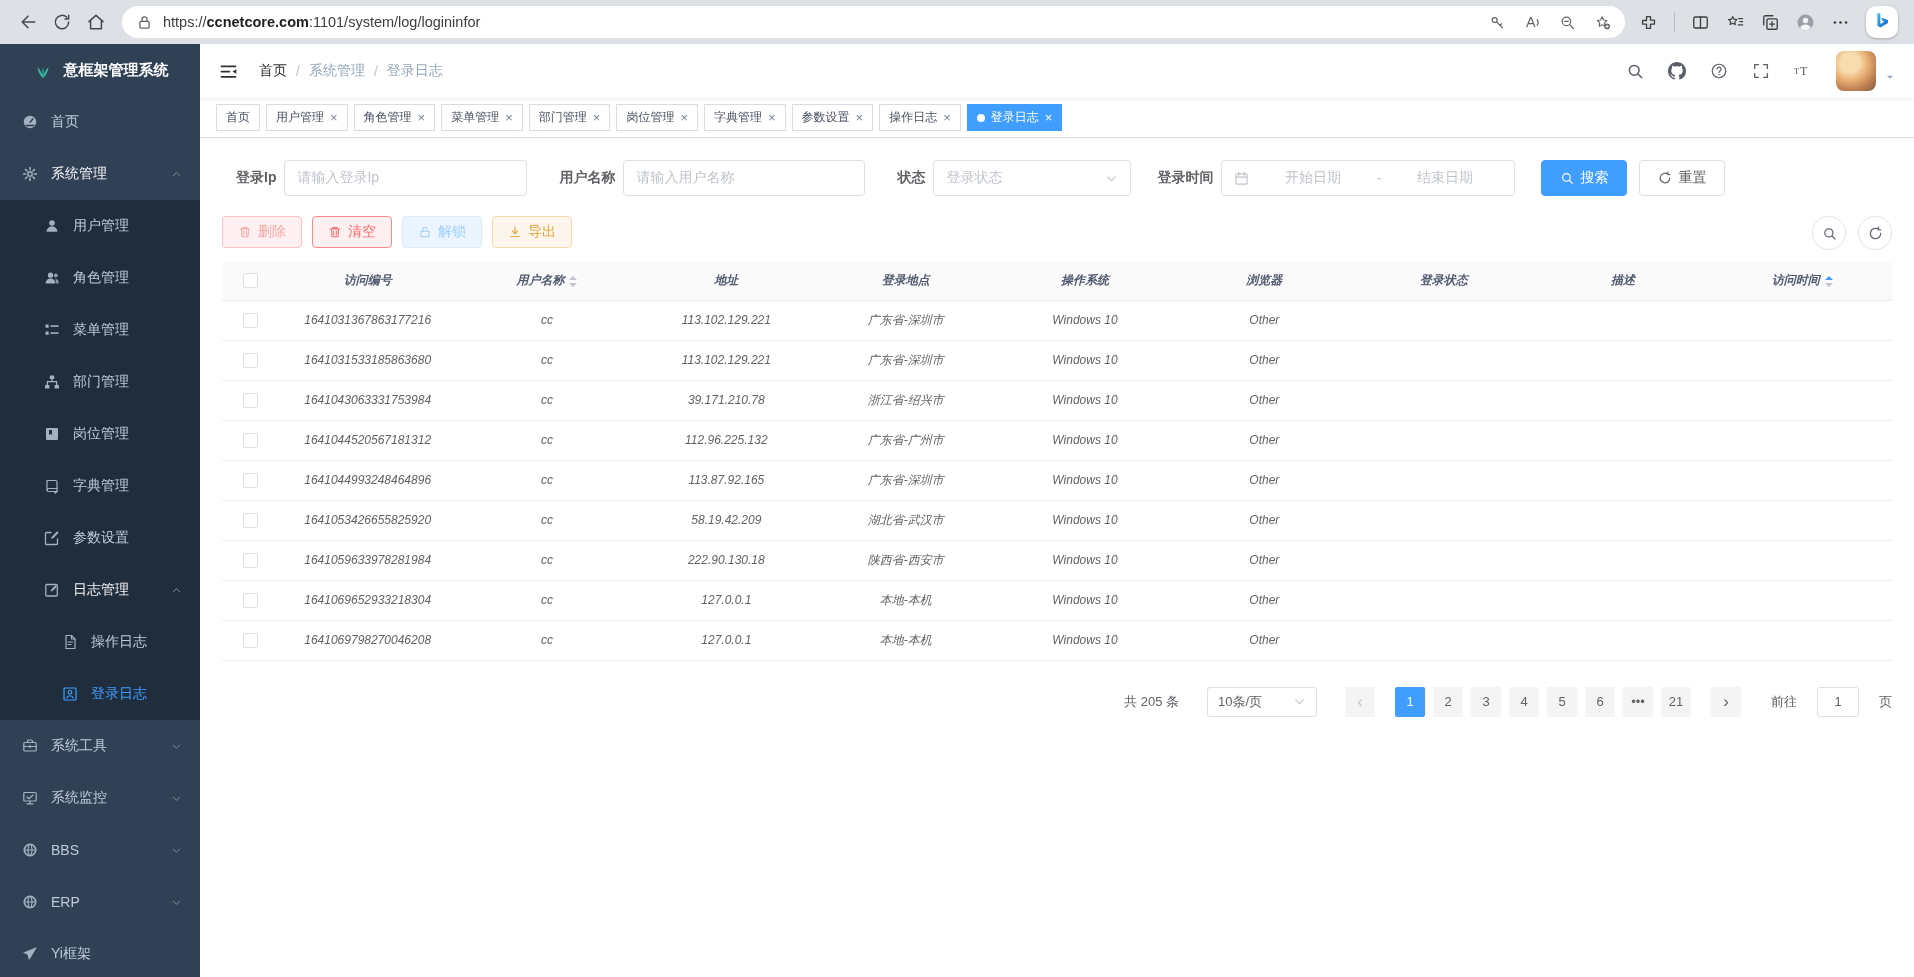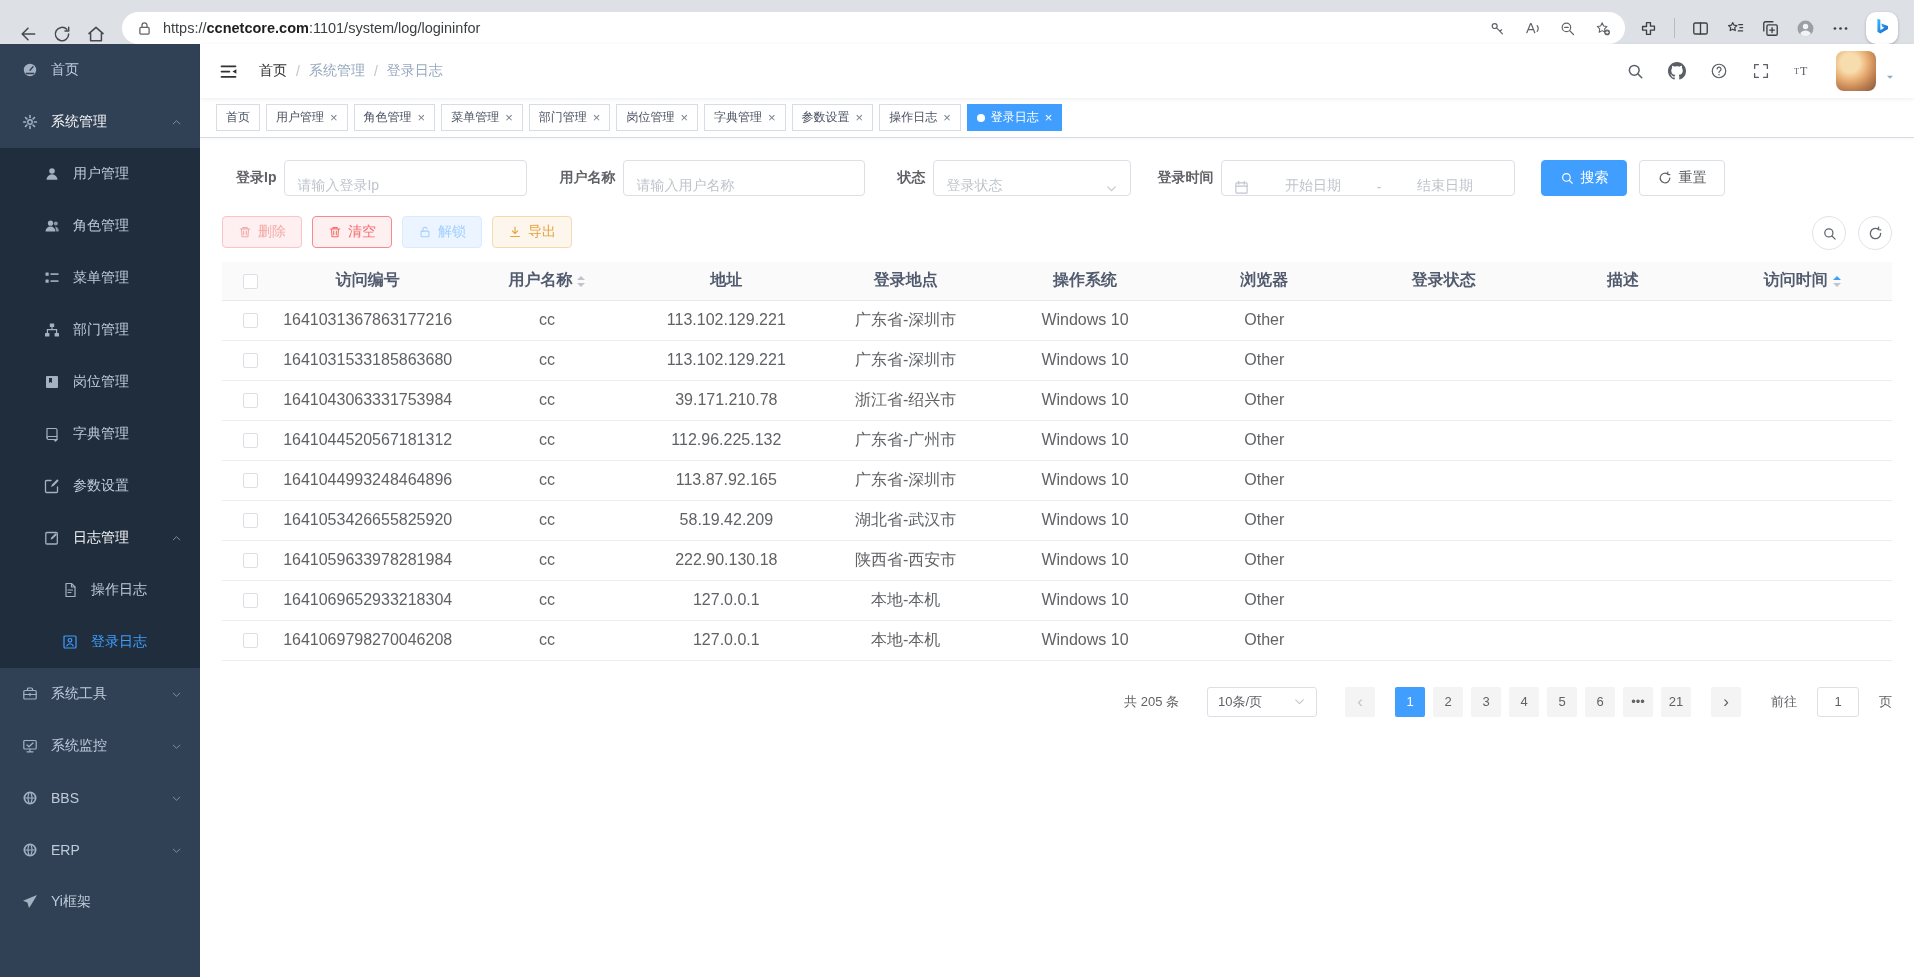--- a/index.html
+++ b/index.html
@@ -2,21 +2,21 @@
 <html><head>
 <meta charset="utf-8">
 <style>
   * { margin:0; padding:0; box-sizing:border-box; }
   html,body { width:1914px; height:977px; overflow:hidden; background:#fff;
     font-family:"Liberation Sans","DejaVu Sans",sans-serif; }
   .icon { display:inline-flex; width:18px; height:18px; flex-shrink:0; }
   .icon svg { width:100%; height:100%; display:block; }
 
   
-  .chrome { height:44px; background:#dde1e6; display:flex; align-items:flex-end; padding:0 10px; }
+  .chrome { height:44px; background:#dde1e6; display:flex; align-items:center; padding:0 10px; }
   .chrome-nav { display:flex; align-items:center; gap:14px; padding:0 8px; color:#45494e; }
   .chrome-nav .icon { width:20px; height:20px; cursor:pointer; }
   .url-pill { flex:1; height:32px; background:#fff; border-radius:16px; margin:0 8px;
     display:flex; align-items:center; padding:0 14px; gap:10px; }
   .url-pill .icon { width:17px; height:17px; color:#5f6368; }
   .url-text { font-size:14.5px; color:#3c4043; white-space:nowrap; }
   .url-text b { color:#1f1f1f; font-weight:600; }
   .pill-right { margin-left:auto; display:flex; align-items:center; gap:18px; color:#5f6368; }
   .chrome-right { display:flex; align-items:center; gap:16px; padding:0 6px; color:#3c4043; }
   .chrome-right .icon { width:19px; height:19px; cursor:pointer; }
@@ -64,21 +64,21 @@
   .tag.active .close { color:#fff; }
   .tag .dot { width:8px; height:8px; border-radius:50%; background:#fff; }
 
   .content { flex:1; padding:14px 22px 0; }
 
   
   .filter-row { display:flex; align-items:center; margin:8px 0 6px 14px; font-size:14px; color:#606266; }
   .f-label { font-weight:bold; color:#606266; margin-right:8px; white-space:nowrap; }
   .f-group { display:flex; align-items:center; margin-right:32px; }
   .f-input { height:36px; border:1px solid #dcdfe6; border-radius:4px; background:#fff;
-    display:flex; align-items:flex-end; padding:0 12px; gap:6px; cursor:text; }
+    display:flex; align-items:center; padding:0 12px; gap:6px; cursor:text; }
   .f-input .ph { color:#bfc4cc; font-size:14px; }
   .w-ip { width:243px; } .w-name { width:242px; } .w-status { width:198px; cursor:pointer; }
   .w-date { width:294px; cursor:pointer; }
   .sel-caret { width:13px !important; height:13px !important; color:#c0c4cc; margin-left:auto; }
   .w-date .cal { width:15px; height:15px; color:#c0c4cc; }
   .w-date .c { flex:1; text-align:center; }
   .btn { height:36px; border-radius:4px; display:inline-flex; align-items:center; gap:6px;
     padding:0 18px; font-size:14px; cursor:pointer; border:1px solid transparent; }
   .btn .icon { width:14px; height:14px; }
   .btn.primary { background:#409eff; border-color:#409eff; color:#fff; margin-left:26px; }
@@ -92,21 +92,21 @@
   .tb-btn.danger-disabled { background:#fef0f0; border-color:#fbc4c4; color:#f3a9a9; cursor:not-allowed; }
   .tb-btn.danger { background:#fef0f0; border-color:#f78989; color:#f56c6c; }
   .tb-btn.primary-disabled { background:#ecf5ff; border-color:#d9ecff; color:#a0cfff; cursor:not-allowed; }
   .tb-btn.warning { background:#fdf6ec; border-color:#f5dab1; color:#e6a23c; }
   .tool-circles { margin-left:auto; display:flex; gap:12px; }
   .circle-btn { width:34px; height:34px; border-radius:50%; border:1px solid #e0e3e9; background:#fff;
     display:flex; align-items:center; justify-content:center; color:#5f6670; cursor:pointer; }
   .circle-btn .icon { width:15px; height:15px; }
 
   
-  table { width:100%; border-collapse:collapse; table-layout:fixed; font-size:16px; }
+  table { width:100%; border-collapse:collapse; table-layout:fixed; font-size:12px;font-style:italic; }
   thead th { height:38px; background:#fafafa; color:#515a6e; font-weight:bold;
     border-bottom:1px solid #e8eaec; text-align:center; white-space:nowrap; }
   tbody td { height:40px; color:#606266; border-bottom:1px solid #ebeef5; text-align:center;
     white-space:nowrap; overflow:hidden; }
   .checkbox { display:inline-block; width:15px; height:15px; border:1px solid #dcdfe6;
     border-radius:2px; background:#fff; cursor:pointer; vertical-align:middle; }
   .sort-caret { display:inline-flex; flex-direction:column; margin-left:5px; vertical-align:middle; cursor:pointer; }
   .sort-caret i { width:0; height:0; border:4.5px solid transparent; display:block; }
   .sort-caret i.up { border-bottom-color:#c0c4cc; border-top-width:0; margin-bottom:3px; }
   .sort-caret i.dn { border-top-color:#c0c4cc; border-bottom-width:0; }
@@ -236,20 +236,28 @@
             <path d="M7 2l3.2 1.1v11l4.4-2.5-2.2-1-1.3-3.4 7.4 2.6v3.3l-8.3 4.8L7 16z" fill="url(#bg1)"></path>
           </svg>
         </span>
       </span>
     </div>
 </div>
 
 <div class="app">
 
   <aside class="sidebar">
+    <div class="logo">
+      <span class="icon">
+          <svg viewBox="0 0 24 24" fill="currentColor">
+            <path d="M12 21c-1-4-1-8 0-12 1 4 1 8 0 12zM12 21C9 18 6.5 14 6 9c3 2.5 5 6.5 6 12zM12 21c3-3 5.5-7 6-12-3 2.5-5 6.5-6 12z"></path>
+          </svg>
+        </span>
+      <span>意框架管理系统</span>
+    </div>
     <nav class="menu">
         <div class="menu-item">
           <span class="icon mi-icon">
             <svg viewBox="0 0 16 16">
               <circle cx="8" cy="8" r="6.2" fill="currentColor"></circle>
               <path d="M8 8.3L11 4.8" stroke="#304156" stroke-width="1.4" stroke-linecap="round"></path>
               <path d="M3.8 11.5h8.4" stroke="#304156" stroke-width="1.6"></path>
             </svg>
           </span>
           <span class="label">首页</span>

